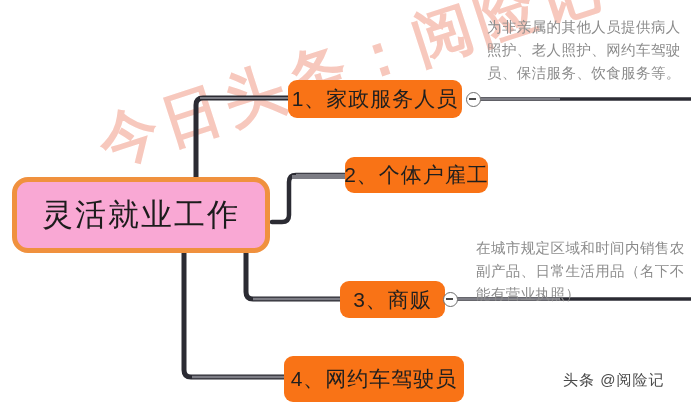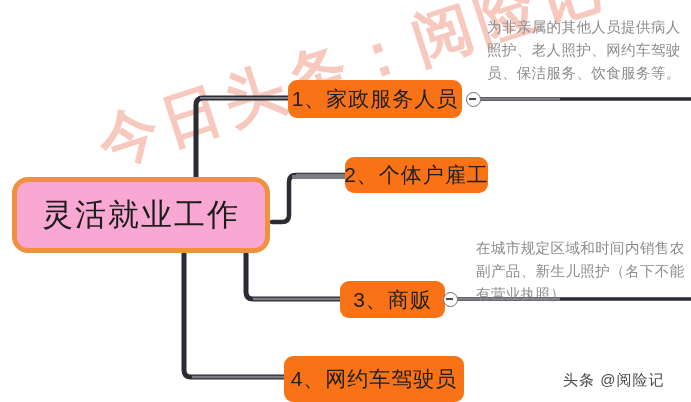--- a/index.html
+++ b/index.html
@@ -172,17 +172,17 @@
   <div class="branch-node node-3">
     <span class="branch-label">3、商贩</span>
   </div>
   <div class="collapse-toggle toggle-3"></div>
 
   <div class="branch-node node-4">
     <span class="branch-label">4、网约车驾驶员</span>
   </div>
 
   <div class="note note-top">为非亲属的其他人员提供病人照护、老人照护、网约车驾驶员、保洁服务、饮食服务等。</div>
-  <div class="note note-bottom">在城市规定区域和时间内销售农副产品、新生儿照护（名下不能有营业执照）</div>
+  <div class="note note-bottom">在城市规定区域和时间内销售农副产品、日常生活用品（名下不能有营业执照）</div>
 
   <div class="credit">头条 @阅险记</div>
 
 </div>
 
 </body></html>

